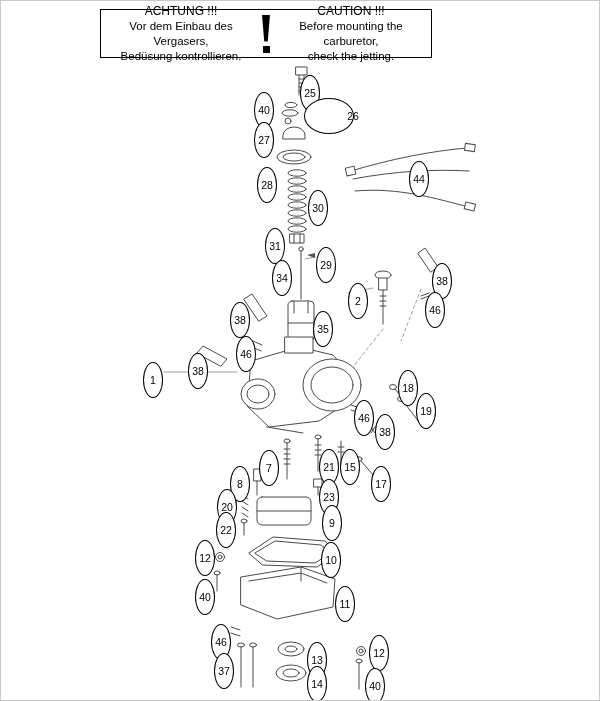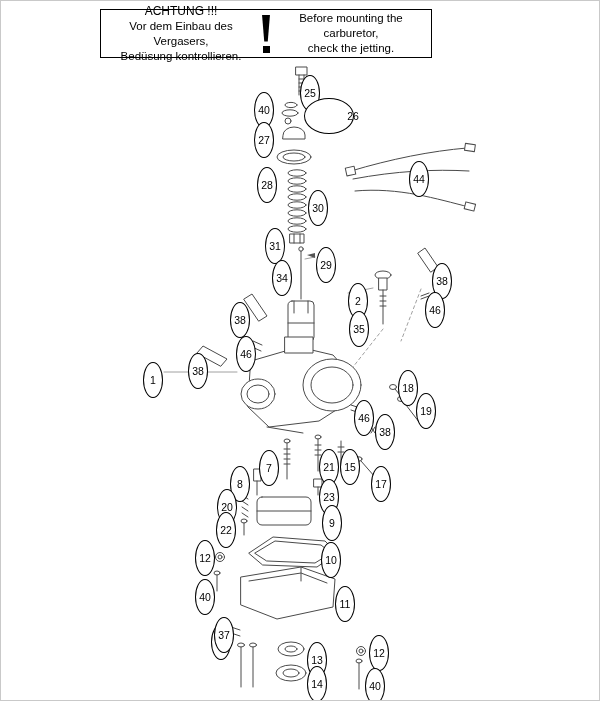--- a/index.html
+++ b/index.html
@@ -49,20 +49,21 @@
     <div class="warn-col">
       <div class="warn-title">ACHTUNG !!!</div>
       <div>Vor dem Einbau des Vergasers,</div>
       <div>Bedüsung kontrollieren.</div>
     </div>
     <div class="warn-icon">
       <div class="warn-bar"></div>
       <div class="warn-dot"></div>
     </div>
     <div class="warn-col">
+      <div class="warn-title">CAUTION !!!</div>
       <div>Before mounting the carburetor,</div>
       <div>check the jetting.</div>
     </div>
   </div>
 
   <svg class="art" width="600" height="701" viewBox="0 0 600 701" xmlns="http://www.w3.org/2000/svg">
     <g stroke="#4a4a4a" stroke-width="1" fill="none" stroke-linecap="round" stroke-linejoin="round">
 
       <g stroke="#888" stroke-width="0.8">
         <path d="M163 371 H236"></path>
@@ -229,21 +230,21 @@
       <div class="callout" style="left: 256px; top: 166px;">28</div>
       <div class="callout" style="left: 408px; top: 160px;">44</div>
       <div class="callout" style="left: 307px; top: 189px;">30</div>
       <div class="callout" style="left: 264px; top: 227px;">31</div>
       <div class="callout" style="left: 315px; top: 246px;">29</div>
       <div class="callout" style="left: 271px; top: 259px;">34</div>
       <div class="callout" style="left: 431px; top: 262px;">38</div>
       <div class="callout" style="left: 347px; top: 282px;">2</div>
       <div class="callout" style="left: 424px; top: 291px;">46</div>
       <div class="callout" style="left: 229px; top: 301px;">38</div>
-      <div class="callout" style="left: 312px; top: 310px; margin-left: 36px;">35</div>
+      <div class="callout" style="left: 312px; top: 310px;">35</div>
       <div class="callout" style="left: 235px; top: 335px;">46</div>
       <div class="callout" style="left: 187px; top: 352px;">38</div>
       <div class="callout" style="left: 142px; top: 361px;">1</div>
       <div class="callout" style="left: 397px; top: 369px;">18</div>
       <div class="callout" style="left: 415px; top: 392px;">19</div>
       <div class="callout" style="left: 353px; top: 399px;">46</div>
       <div class="callout" style="left: 374px; top: 413px;">38</div>
       <div class="callout" style="left: 258px; top: 449px;">7</div>
       <div class="callout" style="left: 318px; top: 448px;">21</div>
       <div class="callout" style="left: 339px; top: 448px;">15</div>
@@ -253,18 +254,18 @@
       <div class="callout" style="left: 216px; top: 488px;">20</div>
       <div class="callout" style="left: 321px; top: 504px;">9</div>
       <div class="callout" style="left: 215px; top: 511px;">22</div>
       <div class="callout" style="left: 194px; top: 539px;">12</div>
       <div class="callout" style="left: 320px; top: 541px;">10</div>
       <div class="callout" style="left: 194px; top: 578px;">40</div>
       <div class="callout" style="left: 334px; top: 585px;">11</div>
       <div class="callout" style="left: 210px; top: 623px;">46</div>
       <div class="callout" style="left: 368px; top: 634px;">12</div>
       <div class="callout" style="left: 306px; top: 641px;">13</div>
-      <div class="callout" style="left: 213px; top: 616px;">37</div>
+      <div class="callout" style="left: 213px; top: 652px;">37</div>
       <div class="callout" style="left: 306px; top: 665px;">14</div>
       <div class="callout" style="left: 364px; top: 667px;">40</div>
     </div>
 
 </div>
 
 </body></html>

